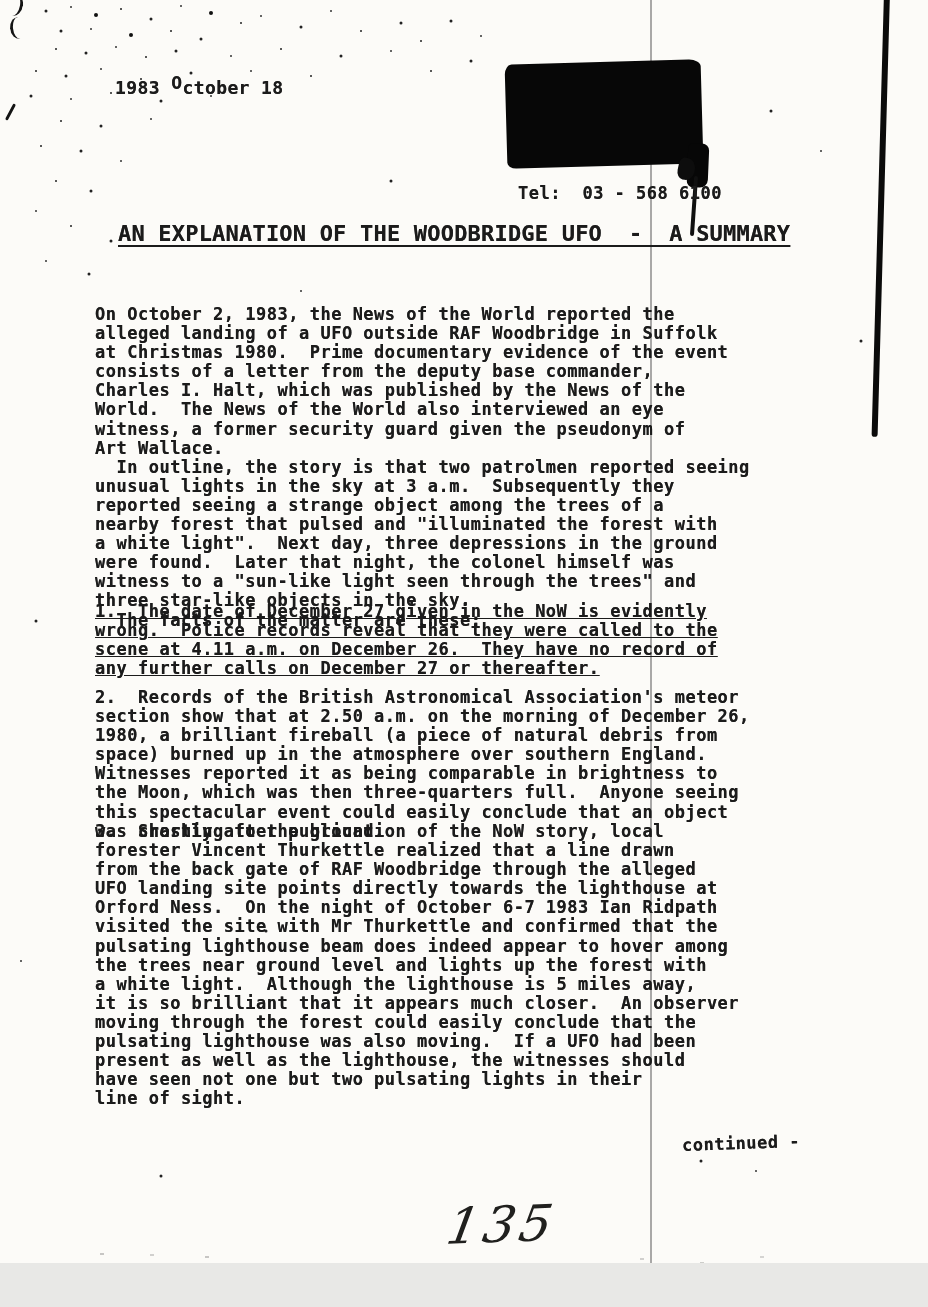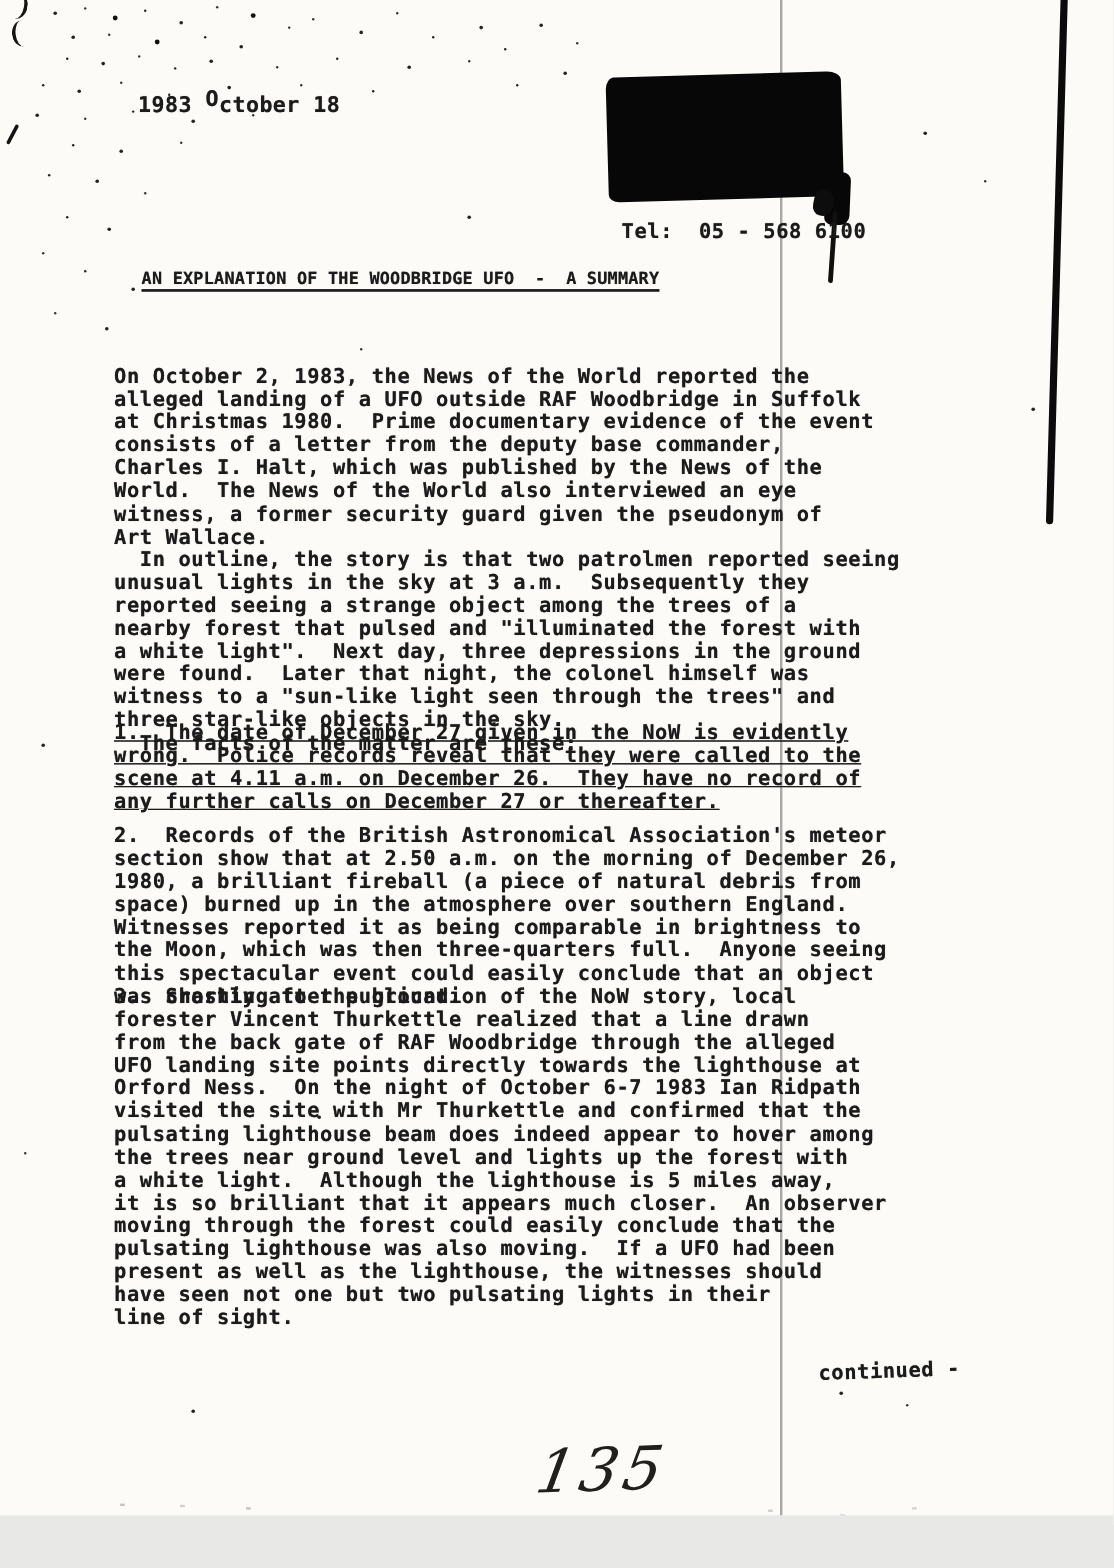--- a/index.html
+++ b/index.html
@@ -20,21 +20,21 @@
     letter-spacing:0.5px;
     font-weight:bold;
     color:#1b1b1b;
     text-shadow:0 0 0.6px rgba(25,25,25,0.75);
   }
   .date-line{left:115px;top:78px;font-size:18px;letter-spacing:0.4px;}
   .date-line .sup{position:relative;top:-5px;}
   .tel-line{left:518px;top:184px;font-size:17px;}
   .doc-title{
     left:118px;top:224px;
-    font-size:14px;letter-spacing:0.2px;
+    font-size:22px;letter-spacing:0.2px;
     text-decoration:underline;
     text-decoration-thickness:2px;
     text-underline-offset:4px;
   }
   .intro-block{left:95px;top:269px;margin-top:36px;}
   .point-1{left:95px;top:602px;text-decoration:underline;}
   .point-2{left:95px;top:688px;}
   .point-3{left:95px;top:822px;}
   .continued-note{left:682px;top:1134px;transform:rotate(-2deg);}
   .page-number{
@@ -139,21 +139,21 @@
   <div class="pen-mark pen-mark-1"></div>
   <div class="pen-mark pen-mark-2"></div>
   <div class="pen-mark pen-mark-3"></div>
 
   <div class="typewriter date-line"><span>1983 </span><span class="sup">O</span><span>ctober 18</span></div>
 
   <div class="redaction"></div>
   <div class="ink-drip-blob"></div>
   <div class="ink-drip-tail"></div>
 
-  <div class="typewriter tel-line">Tel:  05 - 568 6100</div>
+  <div class="typewriter tel-line">Tel:  03 - 568 6100</div>
 
   <div class="typewriter doc-title">AN EXPLANATION OF THE WOODBRIDGE UFO  -  A SUMMARY</div>
 
   <div class="typewriter intro-block">On October 2, 1983, the News of the World reported the
 alleged landing of a UFO outside RAF Woodbridge in Suffolk
 at Christmas 1980.  Prime documentary evidence of the event
 consists of a letter from the deputy base commander,
 Charles I. Halt, which was published by the News of the
 World.  The News of the World also interviewed an eye
 witness, a former security guard given the pseudonym of

